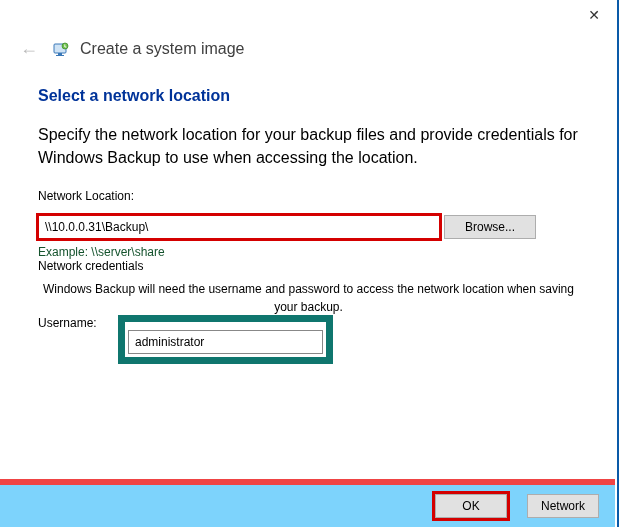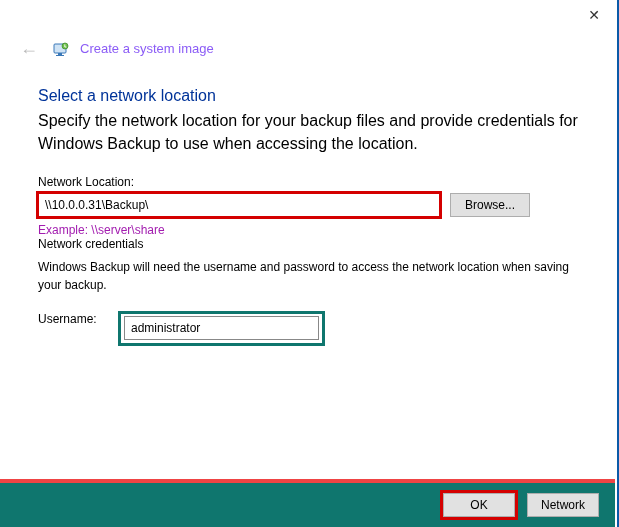--- a/index.html
+++ b/index.html
@@ -37,82 +37,82 @@
       gap: 10px;
       margin-top: 6px;
     }
     .back-arrow {
       font-size: 18px;
       color: #bbb;
       padding: 0 4px;
     }
     .wizard-icon svg { display: block; }
     .wizard-title {
-      font-size: 13px;
-      color: #8b5cf6;
+      font-size: 16px;
+      color: #404040;
     }
     .content {
       padding: 28px 38px 10px 38px;
     }
     .page-heading {
       color: #003399;
       font-size: 16px;
-      font-weight: 400;
-      margin-bottom: 4px;
+      font-weight: 700;
+      margin-bottom: 18px;
     }
     .instruction {
       font-size: 16px;
       line-height: 1.45;
       margin-bottom: 20px;
       color: #000;
     }
     .field-label {
       font-size: 12px;
-      margin-bottom: 4px;
+      margin-bottom: 12px;
     }
     .location-row {
       display: flex;
-      gap: 10px;
+      gap: 4px;
       align-items: center;
     }
     .location-input {
       flex: 0 0 402px;
       height: 24px;
       border: 1px solid #888;
       padding: 2px 6px;
       font-family: inherit;
       font-size: 12px;
       background: #fff;
     }
     .highlight-red-input {
       outline: 3px solid #d40000;
       outline-offset: -1px;
     }
     .browse-btn {
-      width: 80px;
+      width: 92px;
       height: 24px;
       background: #e1e1e1;
       border: 1px solid #adadad;
       font-family: inherit;
       font-size: 12px;
       cursor: default;
     }
     .example-text {
       font-size: 12px;
       margin-top: 6px;
-      color: #a21caf;
+      color: #14532d;
     }
     .cred-header {
       font-size: 12px;
       margin-bottom: 8px;
     }
     .cred-instruction {
       font-size: 12px;
       line-height: 1.45;
-      margin-bottom: 18px;
+      text-align: center;
     }
     .cred-row {
       display: flex;
       align-items: flex-start;
       margin-bottom: 8px;
     }
     .cred-label {
       width: 80px;
       font-size: 12px;
     }
@@ -122,38 +122,38 @@
       border: 1px solid #888;
       padding: 2px 6px;
       font-family: inherit;
       font-size: 12px;
     }
     .pw-focus {
       border: 1px solid #0078d7;
       outline: none;
     }
     .cred-block-highlight {
-      border: 3px solid #0f766e;
-      padding: 2px 3px 3px 3px;
+      border: 7px solid #0f766e;
+      padding: 8px 3px 3px 3px;
       display: inline-block;
       position: relative;
       top: -1px;
     }
     .footer {
       position: absolute;
       bottom: 0;
       left: 0;
       right: 2px;
       height: 48px;
-      border-top: 4px solid #ef4444;
-      background: #0f766e;
+      border-top: 6px solid #ef4444;
+      background: #7dd3fc;
       display: flex;
       justify-content: flex-end;
       align-items: center;
-      gap: 12px;
+      gap: 20px;
       padding-right: 16px;
     }
     .dlg-btn {
       min-width: 72px;
       height: 24px;
       background: #e1e1e1;
       border: 1px solid #adadad;
       font-family: inherit;
       font-size: 12px;
       cursor: default;

